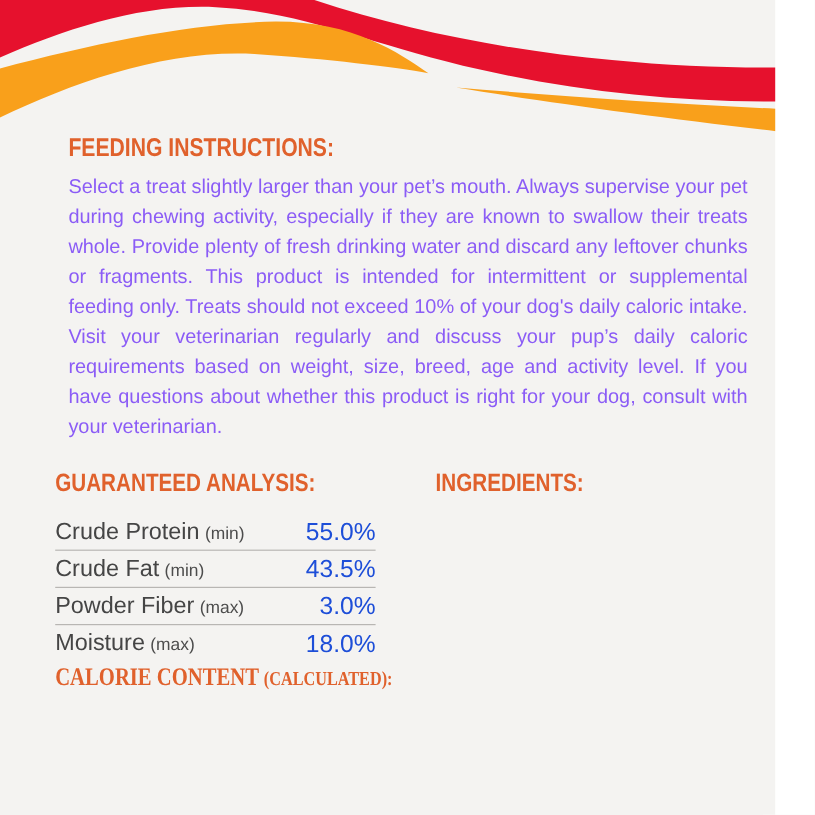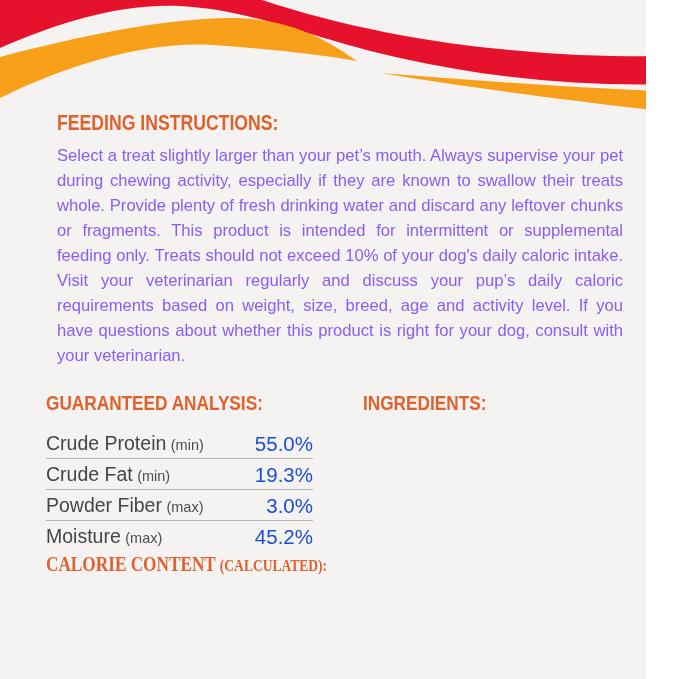--- a/index.html
+++ b/index.html
@@ -82,35 +82,35 @@
           <span class="ga-label">Crude Protein</span>
           <span class="ga-qual">(min)</span>
         </span>
         <span class="ga-value">55.0%</span>
       </div>
       <div class="ga-row ruled">
         <span>
           <span class="ga-label">Crude Fat</span>
           <span class="ga-qual">(min)</span>
         </span>
-        <span class="ga-value">19.3%</span>
+        <span class="ga-value">43.5%</span>
       </div>
       <div class="ga-row ruled">
         <span>
           <span class="ga-label">Powder Fiber</span>
           <span class="ga-qual">(max)</span>
         </span>
         <span class="ga-value">3.0%</span>
       </div>
       <div class="ga-row">
         <span>
           <span class="ga-label">Moisture</span>
           <span class="ga-qual">(max)</span>
         </span>
-        <span class="ga-value">45.2%</span>
+        <span class="ga-value">18.0%</span>
       </div>
     </div>
 
     <h2 class="orange-heading calorie-heading">
       <span class="condensed"><span>CALORIE CONTENT</span> <span class="calorie-note-head">(CALCULATED):</span></span>
     </h2>
   </section>
 
   <section class="right-col">
     <h2 class="orange-heading">

